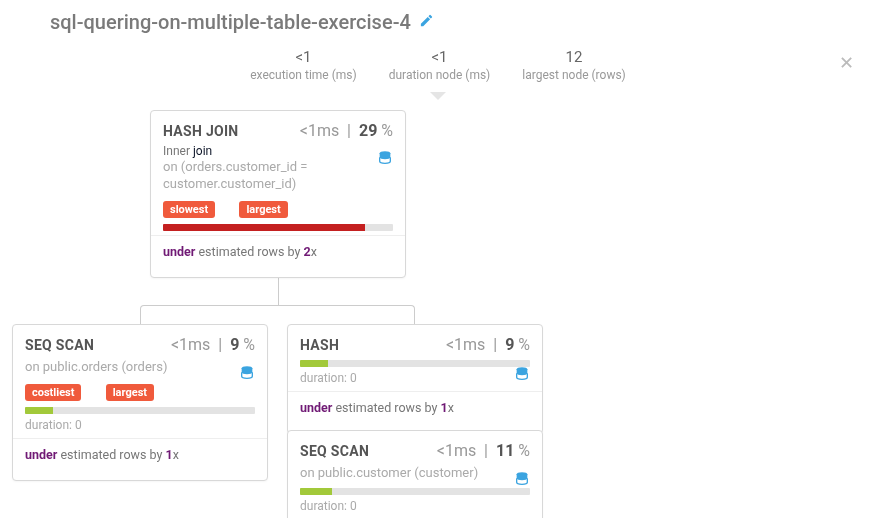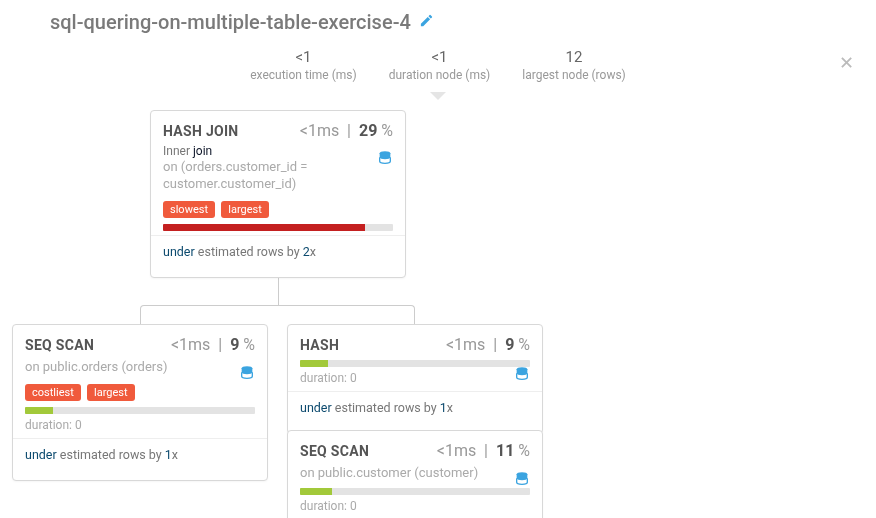--- a/index.html
+++ b/index.html
@@ -17,29 +17,29 @@
 .node { position: absolute; width: 256px; background: #fff; border: 1px solid #d8d8d8; border-radius: 4px; box-shadow: 0 1px 2px rgba(0,0,0,0.04); }
 .node-head { display: flex; justify-content: space-between; align-items: center; padding: 10px 12px 4px; }
 .node-head .name { font-weight: 700; font-size: 14px; color: #555; letter-spacing: 0.3px; }
 .node-head .stats { font-size: 16px; color: #999; }
 .node-head .stats b { color: #555; font-weight: 700; }
 .node-body { padding: 0 12px 8px; position: relative; }
 .sub1 { font-size: 12px; color: #777; }
 .sub1 .grey { color: #0f172a; }
 .sub2 { font-size: 13px; color: #aaa; margin-top: 1px; line-height: 1.3; }
 .badges { margin: 8px 0 6px; }
-.badge { display: inline-block; background: #f05a3c; color: #fff; font-size: 11px; font-weight: 400; padding: 2px 7px; border-radius: 3px; margin-right: 3px; }
+.badge { display: inline-block; background: #f05a3c; color: #fff; font-size: 11px; font-weight: 700; padding: 2px 7px; border-radius: 3px; margin-right: 21px; }
 .bar-wrap { height: 7px; background: #e3e3e3; border-radius: 1px; margin: 6px 0 4px; overflow: hidden; }
 .bar-fill { height: 100%; }
 .bar-red { background: #c42020; }
 .bar-green { background: #a2c93a; }
 .duration { font-size: 12px; color: #aaa; margin-bottom: 6px; }
 .divider { border-top: 1px solid #eee; margin: 0 -12px; }
 .under { padding: 8px 0 10px; font-size: 12.5px; color: #777; }
-.under b { font-weight: 400; color: #0c4a6e; }
+.under b { font-weight: 700; color: #701a75; }
 .db-icon { position: absolute; right: 12px; top: 6px; color: #3ba4e0; }
 .connector { position: absolute; border: 1px solid #ccc; border-bottom: none; }
 .vconn { position: absolute; border-left: 1px solid #ccc; }
 
 
 #n-hashjoin { left: 150px; top: 10px; }
 #n-seqscan1 { left: 12px;  top: 224px; }
 #n-hash     { left: 287px; top: 224px; }
 #n-seqscan2 { left: 287px; top: 330px; }
 

